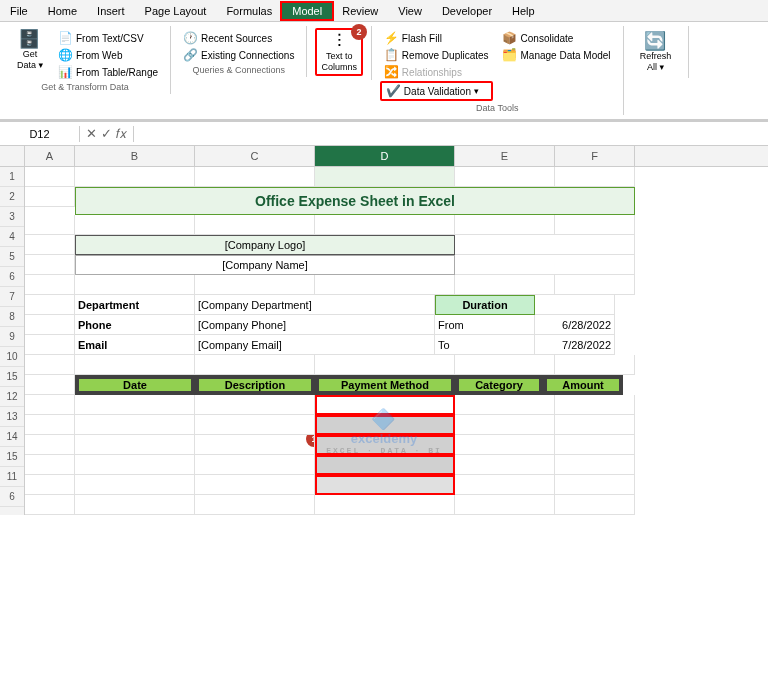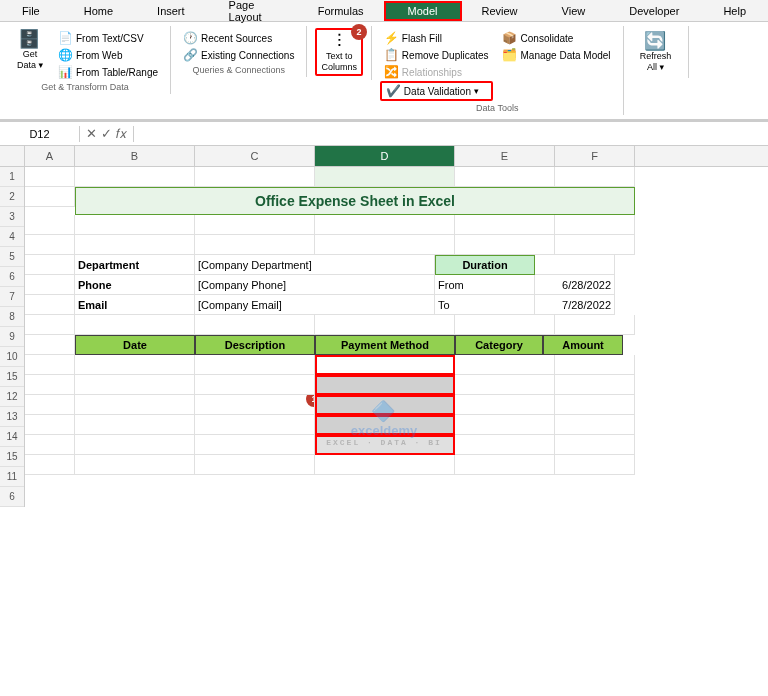--- a/index.html
+++ b/index.html
@@ -1,20 +1,20 @@
 <!DOCTYPE html>
 <html><head>
   <meta charset="utf-8">
   <style>
     * { margin: 0; padding: 0; box-sizing: border-box; }
     body { font-family: 'Segoe UI', Arial, sans-serif; font-size: 11px; background: #fff; width: 768px; height: 696px; overflow: hidden; }
 
     
     .menu-bar { display: flex; background: #f3f3f3; border-bottom: 1px solid #ccc; height: 22px; align-items: center; }
-    .menu-item { padding: 2px 22px; cursor: pointer; font-size: 11px; }
+    .menu-item { padding: 2px 10px; cursor: pointer; font-size: 11px; }
 
     
     .ribbon { background: #f3f3f3; border-bottom: 2px solid #ccc; padding: 0; }
 
     .ribbon-content { display: flex; background: #fff; padding: 4px 0; align-items: flex-start; }
     .ribbon-group { display: flex; flex-direction: column; align-items: center; border-right: 1px solid #d0d0d0; padding: 2px 8px 2px 8px; min-width: 80px; }
     .ribbon-group-title { font-size: 9px; color: #666; margin-top: 2px; text-align: center; }
     .ribbon-group-buttons { display: flex; align-items: flex-start; gap: 2px; }
     .ribbon-btn { display: flex; flex-direction: column; align-items: center; padding: 2px 4px; cursor: pointer; font-size: 10px; min-width: 36px; border-radius: 2px; }
     .ribbon-btn .btn-icon { font-size: 18px; line-height: 1; }
@@ -43,21 +43,21 @@
     .col-header.selected { background: #217346; color: #fff; }
 
     
     .grid-container { display: flex; overflow: hidden; }
     .row-numbers { display: flex; flex-direction: column; background: #f3f3f3; border-right: 1px solid #ccc; min-width: 25px; }
     .row-num { height: 20px; display: flex; align-items: center; justify-content: center; font-size: 10px; color: #555; border-bottom: 1px solid #e0e0e0; }
     .grid { flex: 1; display: flex; flex-direction: column; }
     .grid-row { display: flex; }
     .cell { border-right: 1px solid #e0e0e0; border-bottom: 1px solid #e0e0e0; height: 20px; display: flex; align-items: center; padding: 0 3px; font-size: 11px; overflow: hidden; white-space: nowrap; }
     .cell.title-cell { background: #e8f4e8; font-weight: bold; color: #1a5e35; font-size: 14px; justify-content: center; }
-    .cell.green-header { background: #92d050; font-weight: bold; justify-content: center; border: 1px solid #404040; }
+    .cell.green-header { background: #92d050; font-weight: bold; justify-content: center; border: 4px solid #404040; }
     .cell.company-logo { border: 1px solid #555; justify-content: center; font-weight: normal; }
     .cell.company-name { border: 1px solid #aaa; justify-content: center; }
     .cell.bold { font-weight: bold; }
     .cell.right { justify-content: flex-end; }
     .cell.duration-header { background: #c6efce; font-weight: bold; justify-content: center; }
     .cell.selected-col { background: #e8f4e8; }
     .cell.red-border { outline: 2px solid red; outline-offset: -2px; }
     .cell.gray-bg { background: #d0d0d0; }
     .cell.light-gray { background: #e0e0e0; }
 
@@ -251,21 +251,31 @@
 
       <div class="grid-row">
         <div class="cell" style="width:50px;"></div>
         <div class="cell" style="width:120px;"></div>
         <div class="cell" style="width:120px;"></div>
         <div class="cell" style="width:140px;"></div>
         <div class="cell" style="width:100px;"></div>
         <div class="cell" style="width:80px;"></div>
       </div>
 
-
+      <div class="grid-row">
+        <div class="cell" style="width:50px;"></div>
+        <div class="cell company-logo" style="width:380px; justify-content:center; background:#e8f4e8; border:1px solid #555;">[Company Logo]</div>
+        <div class="cell" style="width:180px;"></div>
+      </div>
+
+      <div class="grid-row">
+        <div class="cell" style="width:50px;"></div>
+        <div class="cell company-name" style="width:380px; justify-content:center; border:1px solid #aaa;">[Company Name]</div>
+        <div class="cell" style="width:180px;"></div>
+      </div>
 
       <div class="grid-row">
         <div class="cell" style="width:50px;"></div>
         <div class="cell" style="width:120px;"></div>
         <div class="cell" style="width:120px;"></div>
         <div class="cell" style="width:140px;"></div>
         <div class="cell" style="width:100px;"></div>
         <div class="cell" style="width:80px;"></div>
       </div>
 

